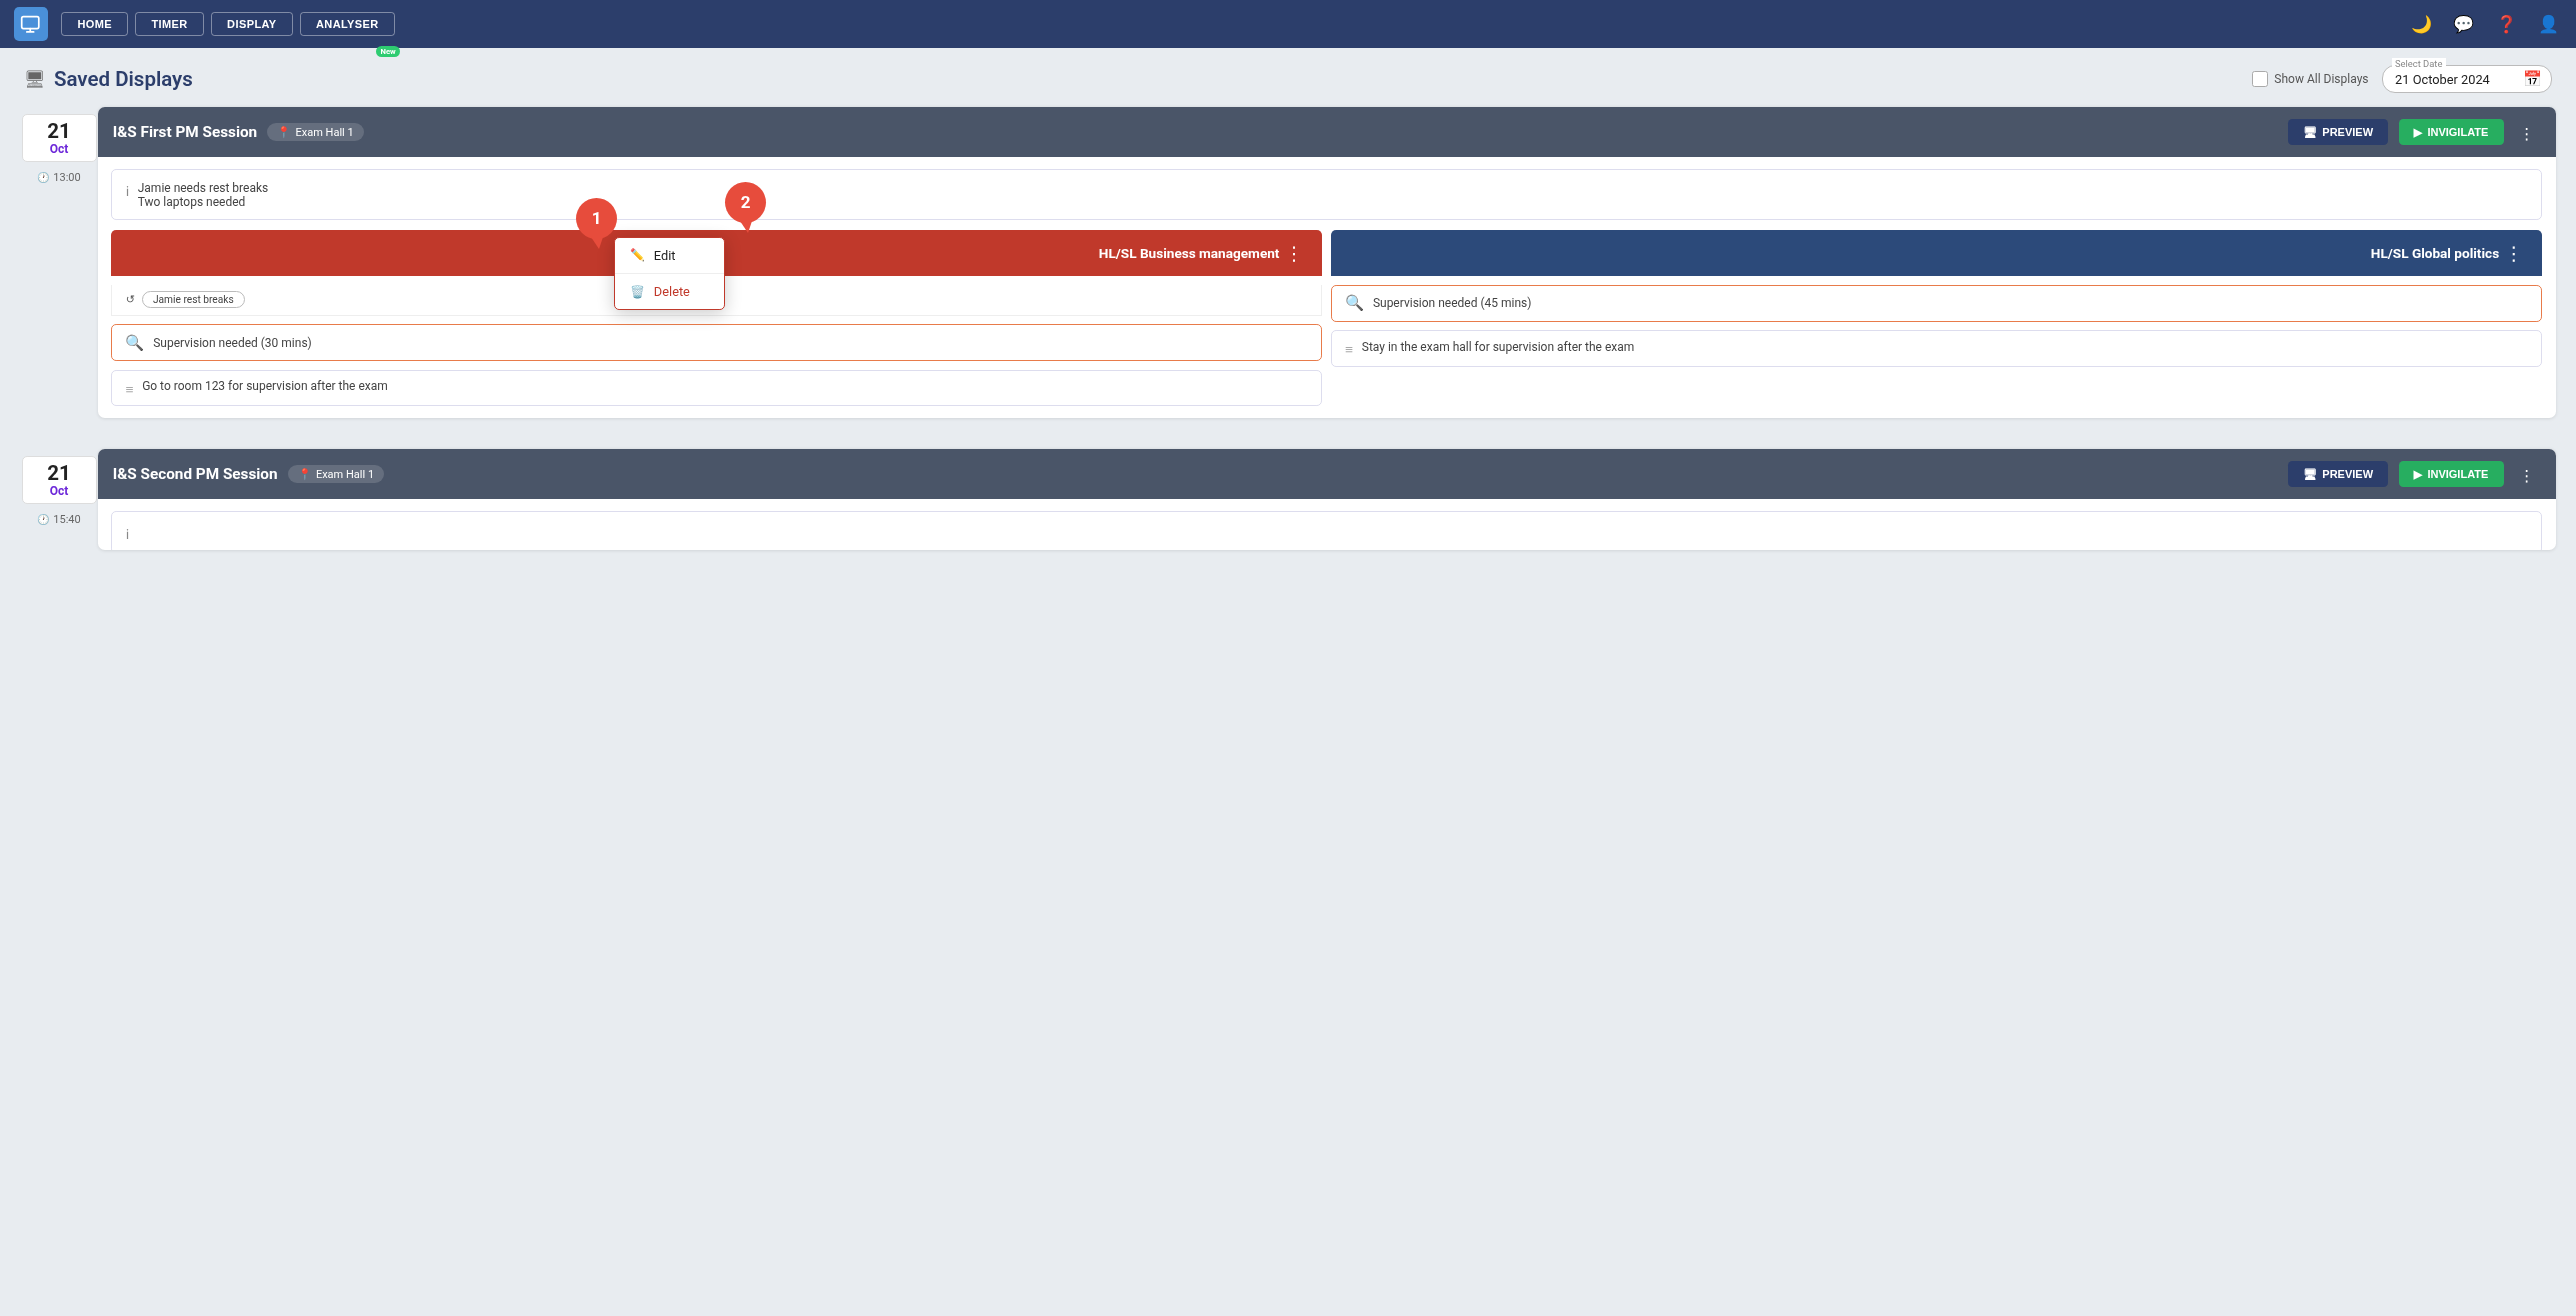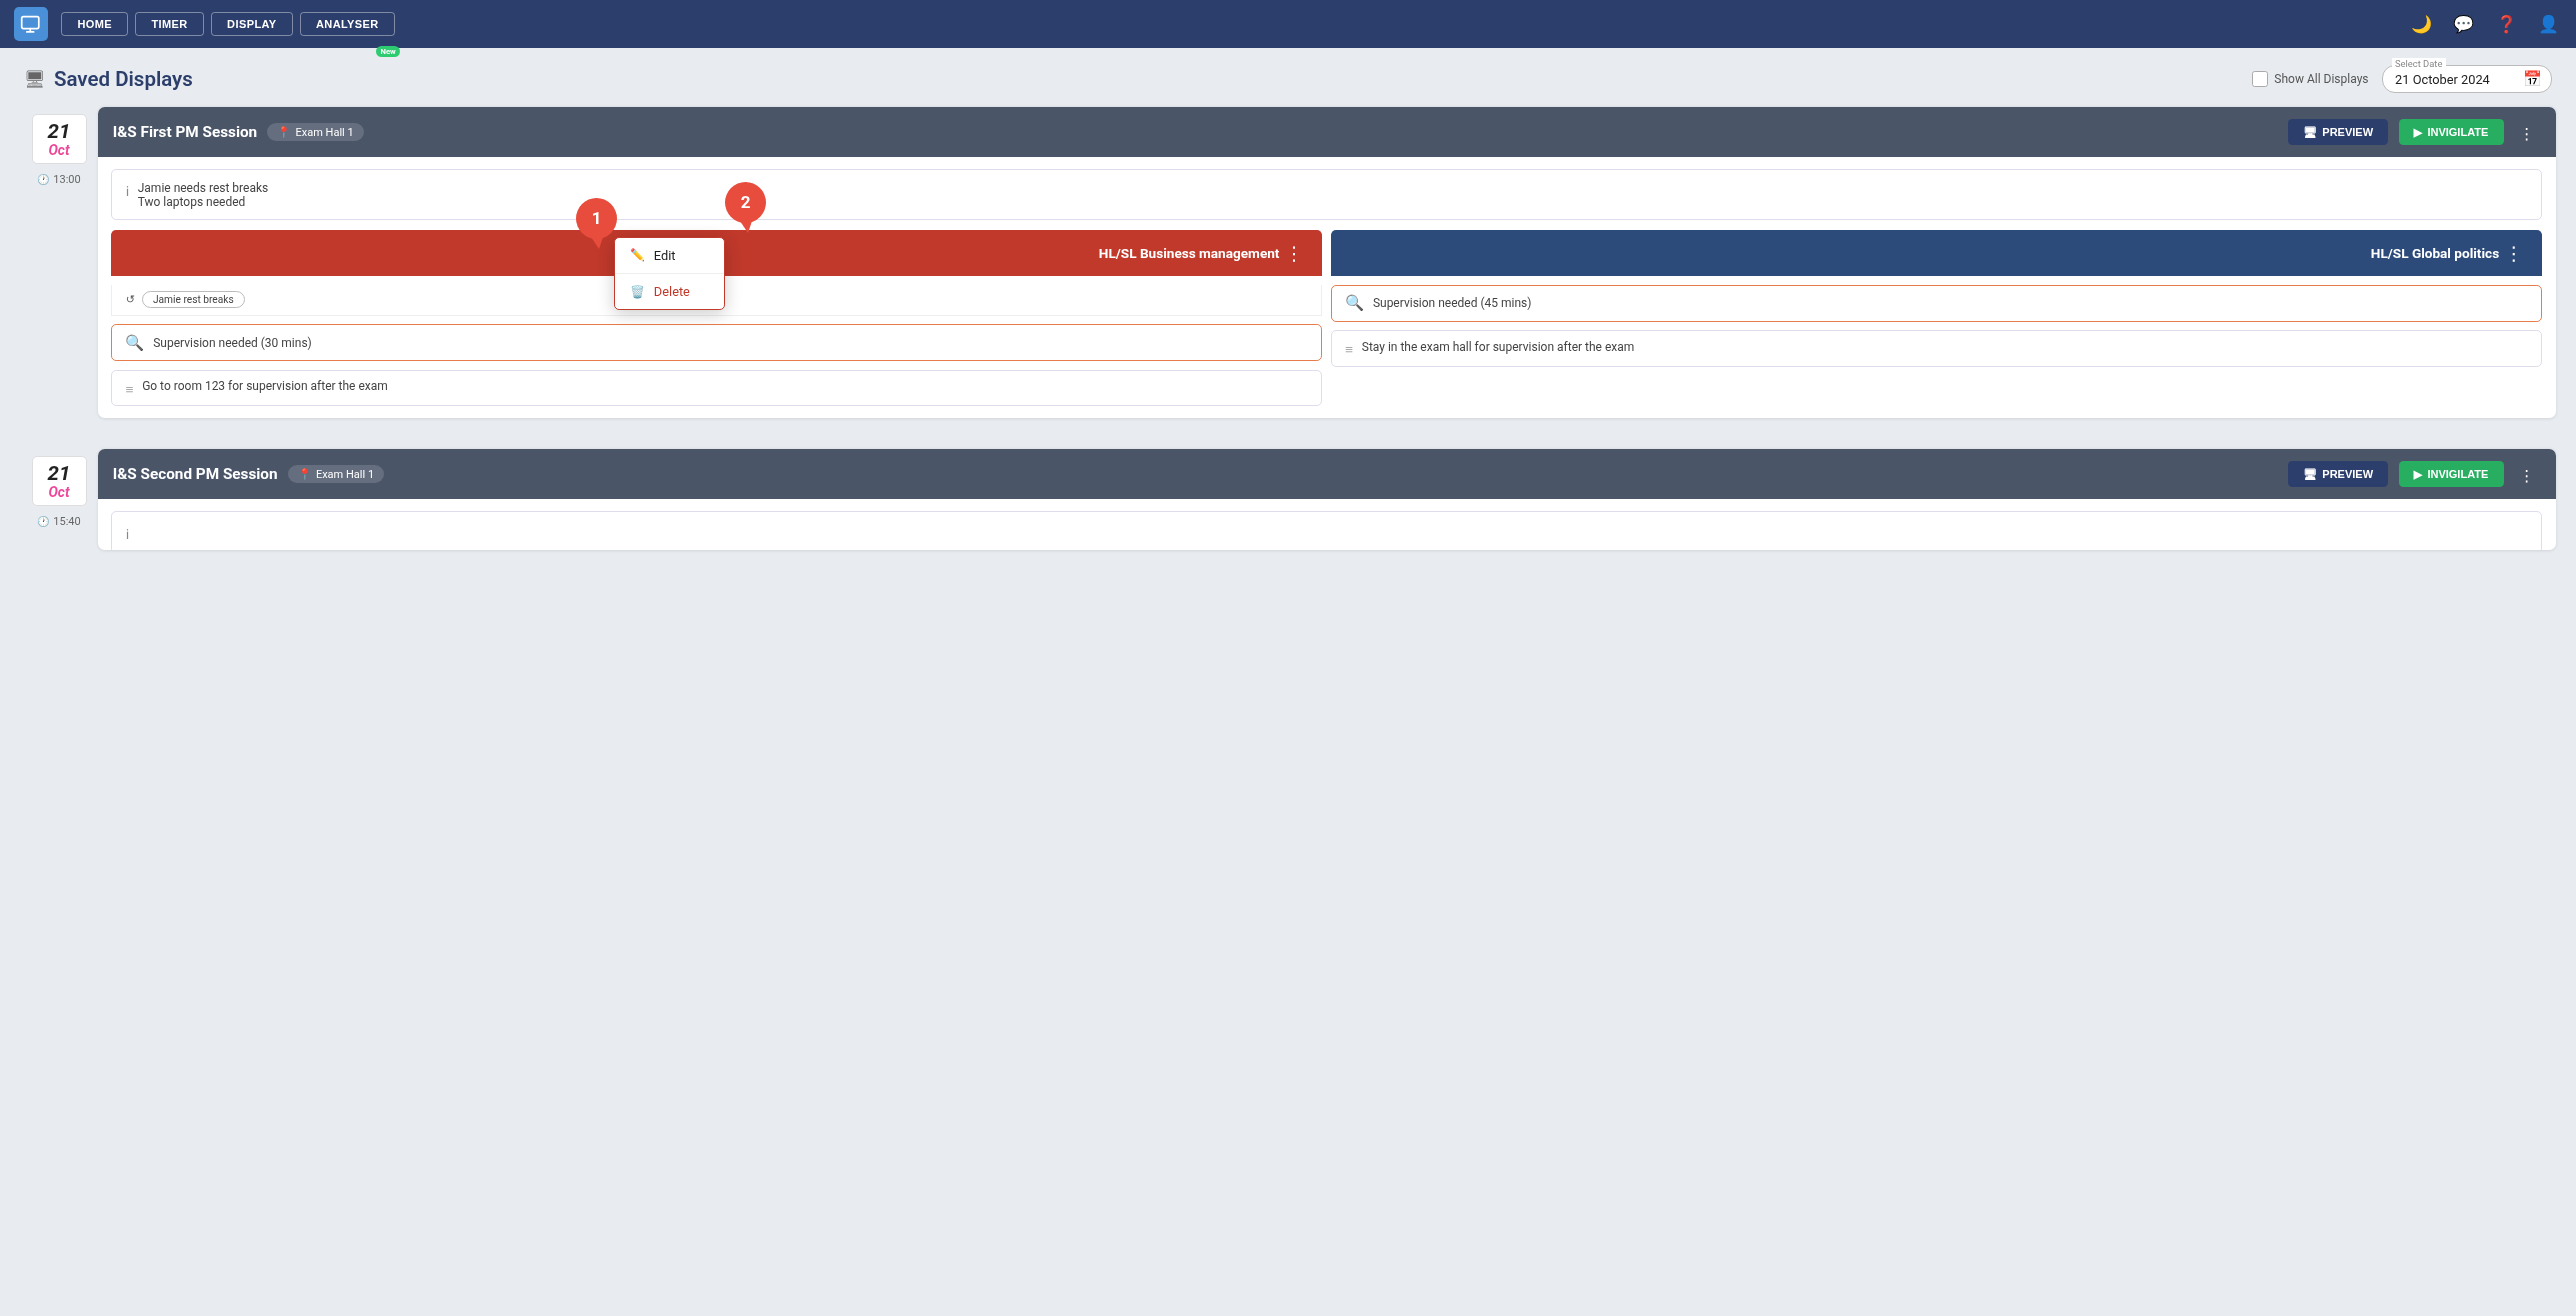--- a/index.html
+++ b/index.html
@@ -91,28 +91,27 @@
     .date-cal-icon {
       position: absolute; right: 8.5px; top: 50%; transform: translateY(-50%);
       color: #555; font-size: 15.3px;
     }
     .date-sidebar { width: 77px; display: flex; flex-direction: column; gap: 0; }
     .date-badge-wrap { display: flex; flex-direction: column; align-items: center; padding-top: 6.8px; }
     .date-badge {
       background: white;
       border: 0.9px solid #ddd;
       border-radius: 5.1px;
-      width: 55px;
+      width: 75px;
       text-align: center;
       padding: 5.1px 0;
       font-weight: 700;
-      font-style: italic;
     }
     .date-badge-day { font-size: 20.5px; color: #222; line-height: 1.1; }
-    .date-badge-month { font-size: 14px; color: #ec4899; }
+    .date-badge-month { font-size: 12px; color: #6d28d9; }
     .date-time { font-size: 11px; color: #666; margin-top: 8.5px; display: flex; align-items: center; gap: 3.4px; }
 
     .sessions-col { flex: 1; display: flex; flex-direction: column; gap: 13.6px; }
 
     
     .session-card {
       background: white;
       border-radius: 6.8px;
       overflow: visible;
       box-shadow: 0 0.9px 3.4px rgba(0,0,0,0.1);

